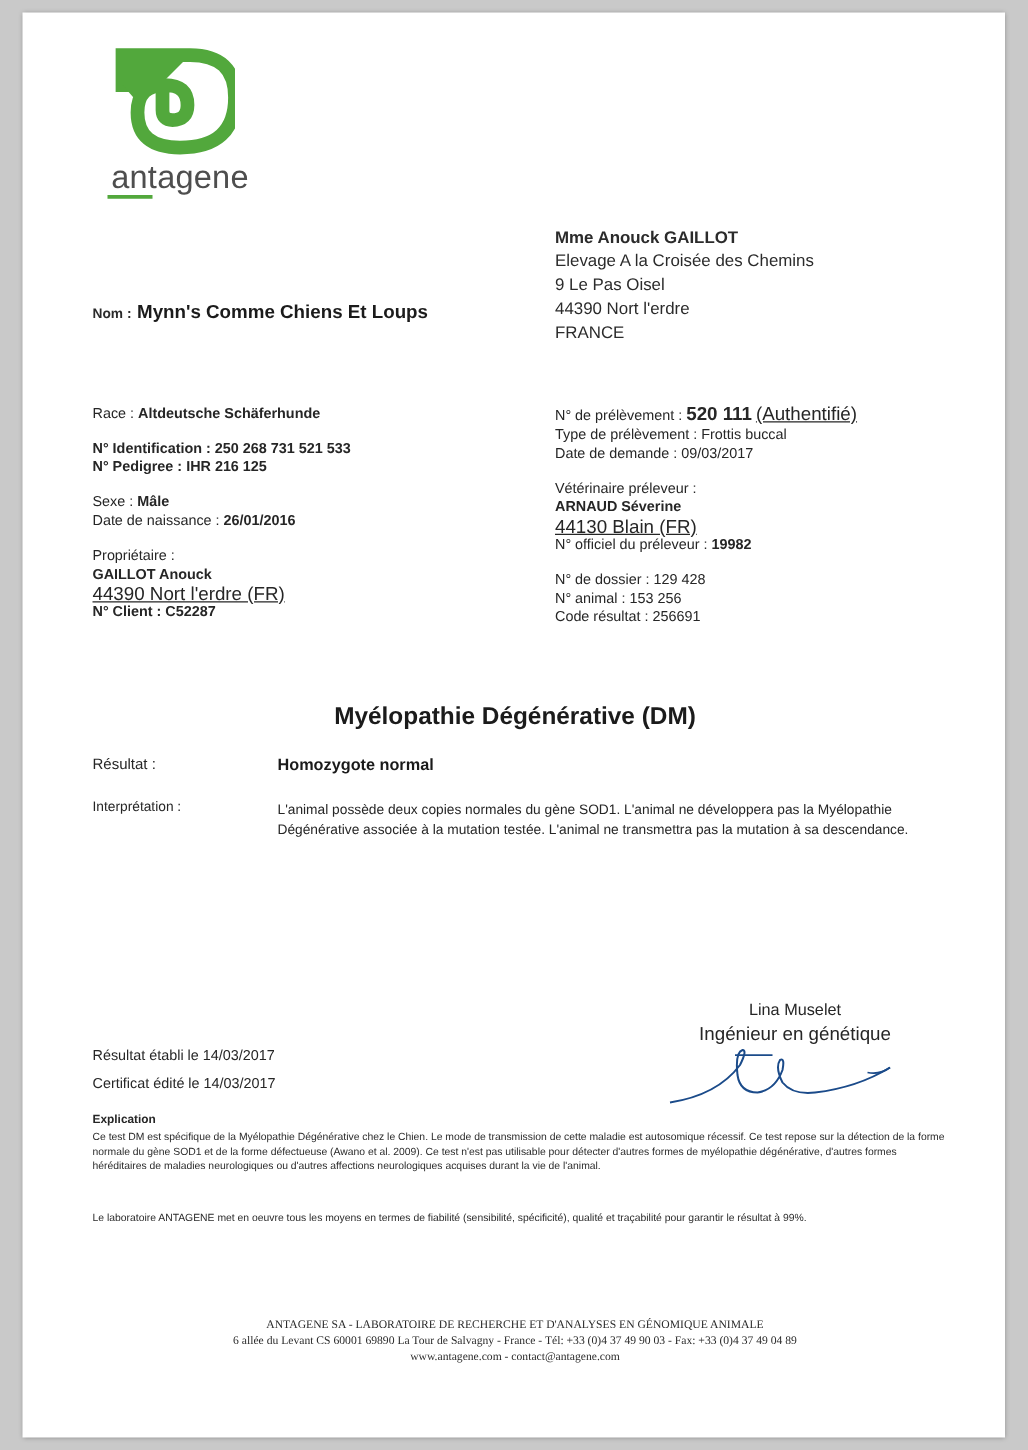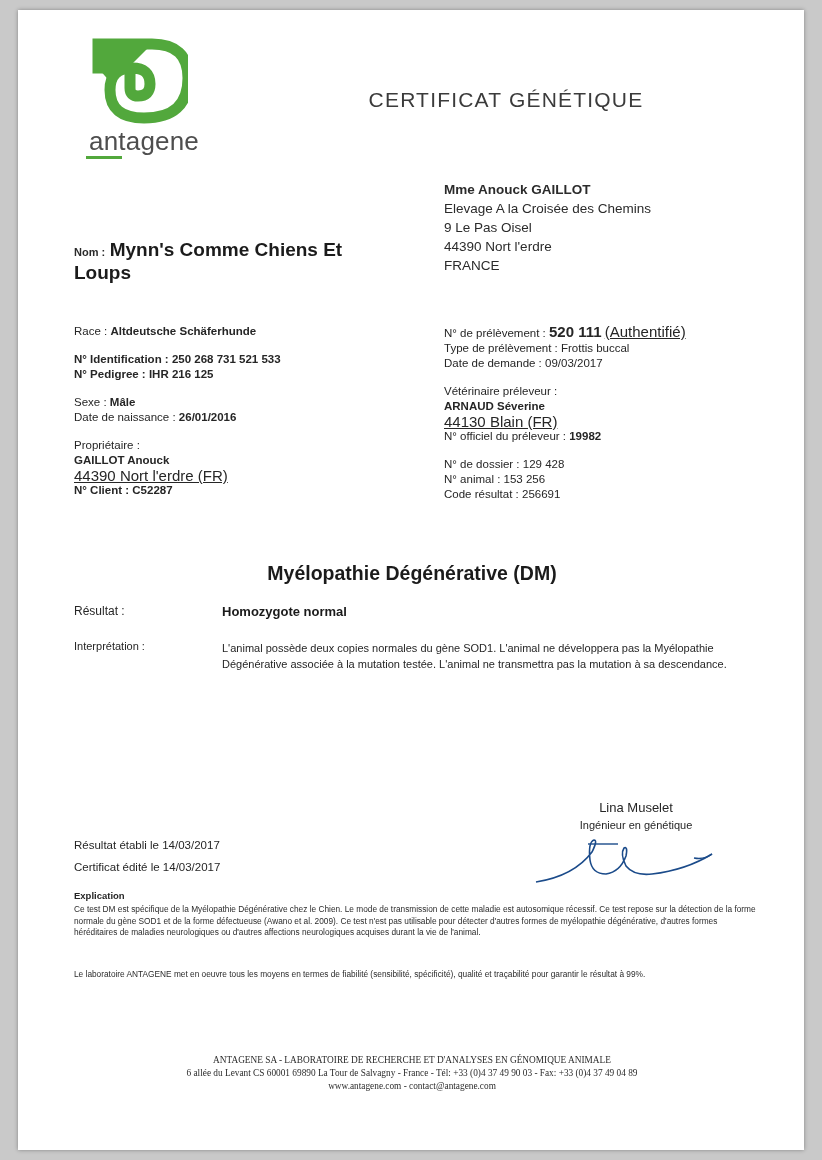--- a/index.html
+++ b/index.html
@@ -97,21 +97,21 @@
     top: 228px;
     width: 330px;
   }
   .animal-name-label {
     font-size: 11px;
     font-weight: bold;
     color: #2b2b2b;
     margin-top: 34px;
   }
   .animal-name {
-    font-size: 19px;
+    font-size: 15px;
     font-weight: bold;
     color: #1b1b1b;
     line-height: 23px;
   }
 
   
   .col-left {
     position: absolute;
     left: 18px;
     top: 314px;
@@ -187,21 +187,21 @@
     text-align: center;
     font-size: 13px;
     color: #262626;
   }
   .sig-role {
     position: absolute;
     left: 470px;
     top: 809px;
     width: 220px;
     text-align: center;
-    font-size: 11px;
+    font-size: 15px;
     color: #262626;
   }
   .sig-mark {
     position: absolute;
     left: 470px;
     top: 820px;
     width: 220px;
     height: 60px;
   }
 
@@ -262,21 +262,20 @@
       <svg class="logo-mark" viewBox="0 0 96 86">
         <path d="M6 30 L6 6 L60 6 Q96 6 96 40 Q96 80 52 80 Q18 80 18 52 Q18 30 40 30 Q58 30 58 46 Q58 58 46 58 Q38 58 38 50 L38 36" fill="none" stroke="#52a83c" stroke-width="11" stroke-linecap="square"></path>
         <path d="M6 30 L6 6 L60 6 L20 46 Z" fill="#52a83c"></path>
       </svg>
       <div class="logo-word">
         <span>anta</span><span class="g">gene</span>
       </div>
       <div class="logo-bar"></div>
     </div>
 
-    <div class="doc-title">CERTIFICAT GÉNÉTIQUE</div>
 
     <div class="addressee">
       <div class="b">Mme Anouck GAILLOT</div>
       <div>Elevage A la Croisée des Chemins</div>
       <div>9 Le Pas Oisel</div>
       <div>44390 Nort l'erdre</div>
       <div>FRANCE</div>
     </div>
 
     <div class="animal-name-block">

